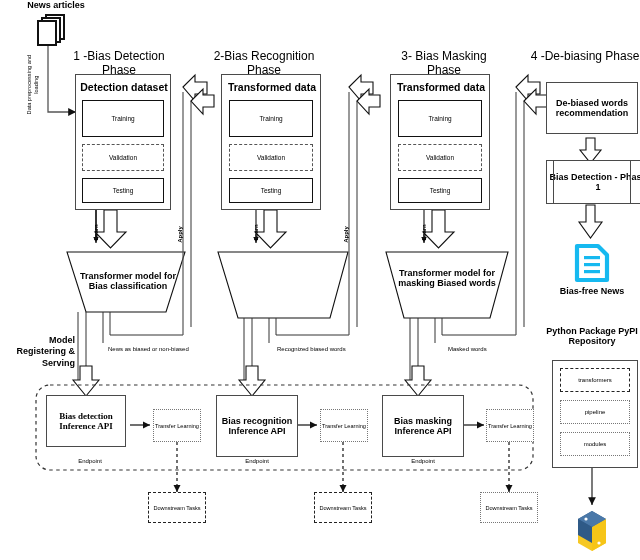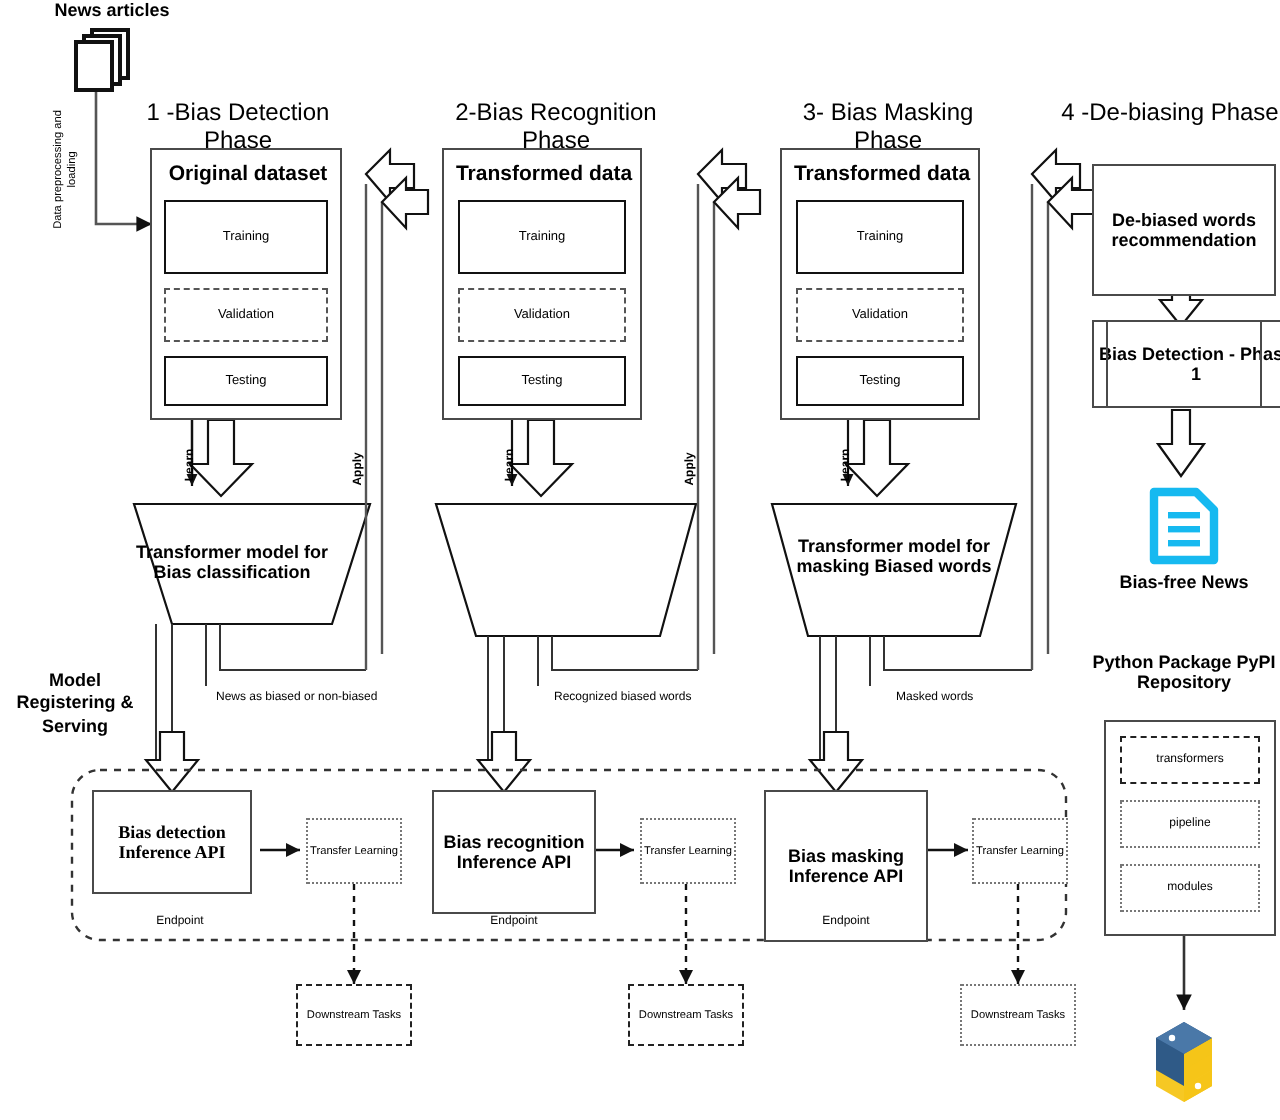--- a/index.html
+++ b/index.html
@@ -118,37 +118,37 @@
   <div class="t bold-sm" style="left:8px;top:0px;width:96px;">News articles</div>
   <div class="abs" style="left:37px;top:14px;width:30px;height:32px;">
     <div class="abs" style="left:8px;top:0;width:20px;height:26px;border:2px solid #111;background:#fff;"></div>
     <div class="abs" style="left:4px;top:3px;width:20px;height:26px;border:2px solid #111;background:#fff;"></div>
     <div class="abs" style="left:0px;top:6px;width:20px;height:26px;border:2.4px solid #111;background:#fff;"></div>
   </div>
   <div class="t mini vert" style="left:0px;top:78px;width:66px;transform:rotate(-90deg);line-height:1.2;">Data preprocessing and loading</div>
 
   <div class="t phase-title" style="left:58px;top:50px;width:122px;">1 -Bias Detection Phase</div>
   <div class="box" style="left:75px;top:74px;width:96px;height:136px;display:block;">
-    <div class="t bold-hdr" style="left:0;top:6px;width:96px;">Original dataset</div>
+    <div class="t bold-hdr" style="left:0;top:6px;width:96px;">Detection dataset</div>
   </div>
   <div class="box solidthin" style="left:82px;top:100px;width:82px;height:37px;">
     <span class="tiny">Training</span>
   </div>
   <div class="box dash" style="left:82px;top:144px;width:82px;height:27px;">
     <span class="tiny">Validation</span>
   </div>
   <div class="box solidthin" style="left:82px;top:178px;width:82px;height:25px;">
     <span class="tiny">Testing</span>
   </div>
   <div class="t tiny2 vert" style="left:76px;top:229px;width:40px;transform:rotate(-90deg);font-weight:bold;">Learn</div>
-  <div class="t bold-sm" style="left:60px;top:271px;width:112px;">Transformer model for Bias classification</div>
+  <div class="t bold-sm" style="left:72px;top:271px;width:112px;">Transformer model for Bias classification</div>
   <div class="t tiny2" style="left:108px;top:346px;width:100px;text-align:left;">News as biased or non-biased</div>
   <div class="t tiny2 vert" style="left:158px;top:231px;width:44px;transform:rotate(-90deg);font-weight:bold;">Apply</div>
 
-  <div class="t phase-title" style="left:213px;top:50px;width:130px;">2-Bias Recognition Phase</div>
+  <div class="t phase-title" style="left:199px;top:50px;width:130px;">2-Bias Recognition Phase</div>
   <div class="box" style="left:221px;top:74px;width:100px;height:136px;display:block;">
     <div class="t bold-hdr" style="left:0;top:6px;width:100px;">Transformed data</div>
   </div>
   <div class="box solidthin" style="left:229px;top:100px;width:84px;height:37px;">
     <span class="tiny">Training</span>
   </div>
   <div class="box dash" style="left:229px;top:144px;width:84px;height:27px;">
     <span class="tiny">Validation</span>
   </div>
   <div class="box solidthin" style="left:229px;top:178px;width:84px;height:25px;">
@@ -169,21 +169,21 @@
     <span class="tiny">Validation</span>
   </div>
   <div class="box solidthin" style="left:398px;top:178px;width:84px;height:25px;">
     <span class="tiny">Testing</span>
   </div>
   <div class="t tiny2 vert" style="left:404px;top:229px;width:40px;transform:rotate(-90deg);font-weight:bold;">Learn</div>
   <div class="t bold-sm" style="left:388px;top:268px;width:118px;">Transformer model for masking Biased words</div>
   <div class="t tiny2" style="left:448px;top:346px;width:90px;text-align:left;">Masked words</div>
 
   <div class="t phase-title" style="left:530px;top:50px;width:110px;">4 -De-biasing Phase</div>
-  <div class="box" style="left:546px;top:82px;width:92px;height:66px;justify-content:flex-end;">
+  <div class="box" style="left:546px;top:82px;width:92px;height:52px;justify-content:flex-end;">
     <span class="bold-sm">De-biased words recommendation</span>
   </div>
   <div class="box" style="left:546px;top:160px;width:104px;height:44px;">
     <span class="bold-sm">Bias Detection - Phase 1</span>
   </div>
   <div class="abs" style="left:553px;top:161px;width:1.2px;height:42px;background:#4a4a4a;"></div>
   <div class="abs" style="left:630px;top:161px;width:1.2px;height:42px;background:#4a4a4a;"></div>
 
   <div class="abs" style="left:574px;top:243px;width:36px;height:40px;">
     <svg viewBox="0 0 36 40" width="36" height="40">
@@ -214,21 +214,21 @@
       <path d="M26,22 L26,38 L12,30 L12,22 Z" fill="#3a6b9e"></path>
       <path d="M26,22 L40,14 L40,30 L26,38 Z" fill="#f5c518"></path>
       <path d="M26,30 L40,22 L40,38 L26,46 L12,38 L12,30 Z" fill="#f5c518" opacity="0.95"></path>
       <path d="M12,14 L26,6 L40,14 L26,22 Z" fill="#4a78a8"></path>
       <path d="M12,14 L26,22 L26,38 L12,30 Z" fill="#2f5a87"></path>
       <circle cx="20" cy="14" r="1.6" fill="#ffffff"></circle>
       <circle cx="33" cy="38" r="1.6" fill="#ffffff"></circle>
     </svg>
   </div>
 
-  <div class="t bold-sm" style="left:0px;top:335px;width:75px;text-align:center;line-height:1.25;">Model Registering &amp; Serving</div>
+  <div class="t bold-sm" style="left:0px;top:335px;width:75px;text-align:right;line-height:1.25;">Model Registering &amp; Serving</div>
 
   <div class="box" style="left:46px;top:395px;width:80px;height:52px;font-family:Liberation Serif, serif;">
     <span class="bold-sm">Bias detection Inference API</span>
   </div>
   <div class="t tiny2" style="left:50px;top:458px;width:80px;">Endpoint</div>
   <div class="box dot" style="left:153px;top:409px;width:48px;height:33px;">
     <span class="mini">Transfer Learning</span>
   </div>
   <div class="box dash2" style="left:148px;top:492px;width:58px;height:31px;">
     <span class="mini">Downstream Tasks</span>
@@ -238,21 +238,21 @@
     <span class="bold-sm">Bias recognition Inference API</span>
   </div>
   <div class="t tiny2" style="left:216px;top:458px;width:82px;">Endpoint</div>
   <div class="box dot" style="left:320px;top:409px;width:48px;height:33px;">
     <span class="mini">Transfer Learning</span>
   </div>
   <div class="box dash2" style="left:314px;top:492px;width:58px;height:31px;">
     <span class="mini">Downstream Tasks</span>
   </div>
 
-  <div class="box" style="left:382px;top:395px;width:82px;height:76px;">
+  <div class="box" style="left:382px;top:395px;width:82px;height:62px;">
     <span class="bold-sm">Bias masking Inference API</span>
   </div>
   <div class="t tiny2" style="left:382px;top:458px;width:82px;">Endpoint</div>
   <div class="box dot" style="left:486px;top:409px;width:48px;height:33px;">
     <span class="mini">Transfer Learning</span>
   </div>
   <div class="box dot" style="left:480px;top:492px;width:58px;height:31px;">
     <span class="mini">Downstream Tasks</span>
   </div>
 

